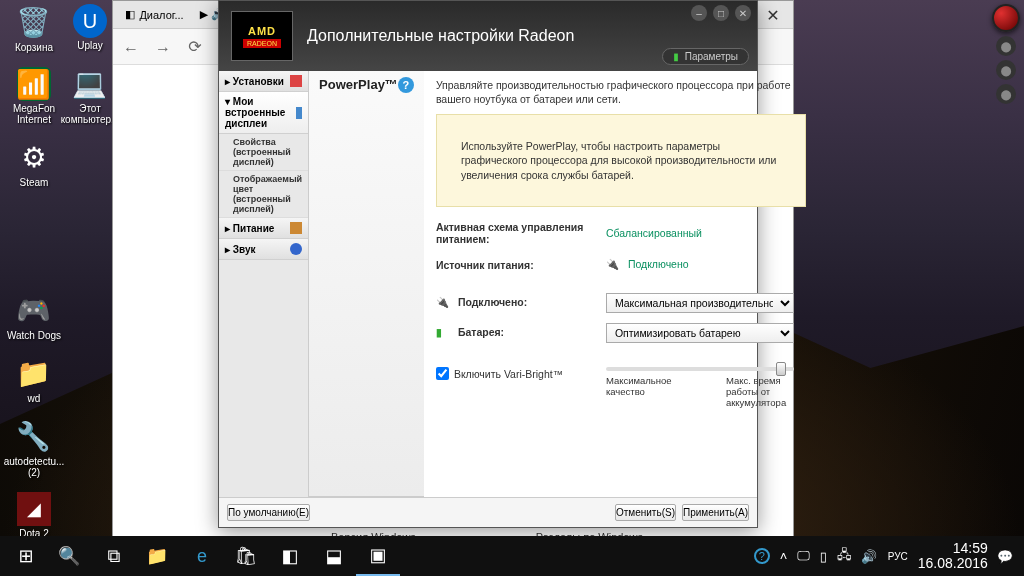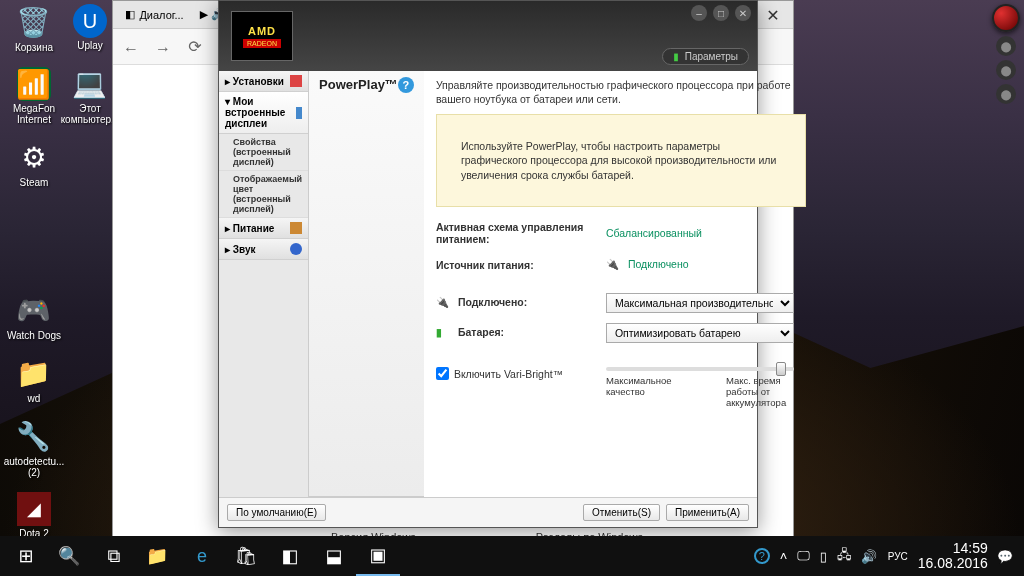--- a/index.html
+++ b/index.html
@@ -43,21 +43,21 @@
 .pp-row .val{color:#0a9060;}
 .pp-row .val .lnk{color:#0a9060;text-decoration:none;}
 .pp-ico{width:16px;height:14px;margin-right:6px;display:inline-block;}
 .pp-select{width:188px;font-size:10.5px;padding:2px 4px;border:1px solid #aaa;background:linear-gradient(#fff,#eee);}
 .pp-check{display:flex;align-items:center;gap:5px;margin-top:6px;}
 .pp-slider-wrap{display:flex;align-items:center;margin-left:170px;margin-top:-24px;}
 .pp-slider{width:188px;height:4px;background:#ddd;border-radius:2px;position:relative;}
 .pp-slider .thumb{position:absolute;right:8px;top:-5px;width:10px;height:14px;background:linear-gradient(#fff,#ccc);border:1px solid #888;border-radius:2px;}
 .pp-slider-labels{display:flex;justify-content:space-between;margin-left:170px;width:200px;font-size:9.5px;margin-top:4px;}
 .amd-footer{height:30px;border-top:1px solid #ccc;display:flex;align-items:center;padding:0 8px;gap:6px;background:#f5f5f5;}
-.amd-btn{font-size:10px;padding:2px 8px;border:1px solid #aaa;background:linear-gradient(#fff,#e8e8e8);border-radius:2px;cursor:pointer;}
+.amd-btn{font-size:10px;padding:2px 0;border:1px solid #aaa;background:linear-gradient(#fff,#e8e8e8);border-radius:2px;cursor:pointer;}
 .spacer{flex:1;}
 .tray-right{position:absolute;right:4px;top:4px;display:flex;flex-direction:column;align-items:center;gap:4px;}
 .tray-badge{width:28px;height:28px;border-radius:50%;background:radial-gradient(circle at 30% 30%,#e03030,#600000);border:2px solid #222;box-shadow:0 2px 5px rgba(0,0,0,.6);}
 .tray-mini{width:20px;height:20px;border-radius:50%;background:#333;color:#888;font-size:10px;display:flex;align-items:center;justify-content:center;}
 .taskbar{position:absolute;bottom:0;left:0;right:0;height:40px;background:#101010;display:flex;align-items:center;padding:0 4px;}
 .tb-item{width:44px;height:40px;display:flex;align-items:center;justify-content:center;color:#fff;font-size:18px;cursor:pointer;}
 .tb-tray{margin-left:auto;display:flex;align-items:center;gap:10px;padding-right:6px;color:#fff;font-size:10px;}
 .tb-tray .ic{font-size:13px;}
 .tb-clock{text-align:right;line-height:1.1;font-size:14px;}
 .page-footer{position:absolute;left:218px;top:530px;display:flex;gap:120px;font-size:11px;color:#333;}
@@ -128,20 +128,21 @@
     <span>Разделы по Windows</span>
   </div>
 </div>
 
 <div class="amd-window">
   <div class="amd-header">
     <div class="amd-logo">
       <div class="t1">AMD</div>
       <div class="t2">RADEON</div>
     </div>
+    <div class="amd-title">Дополнительные настройки Radeon</div>
     <div class="amd-controls">
       <div class="amd-ctrl">–</div>
       <div class="amd-ctrl">□</div>
       <div class="amd-ctrl">✕</div>
     </div>
     <div class="amd-params">
       <span style="color:#4c4">▮</span>
       <span>Параметры</span>
     </div>
   </div>

